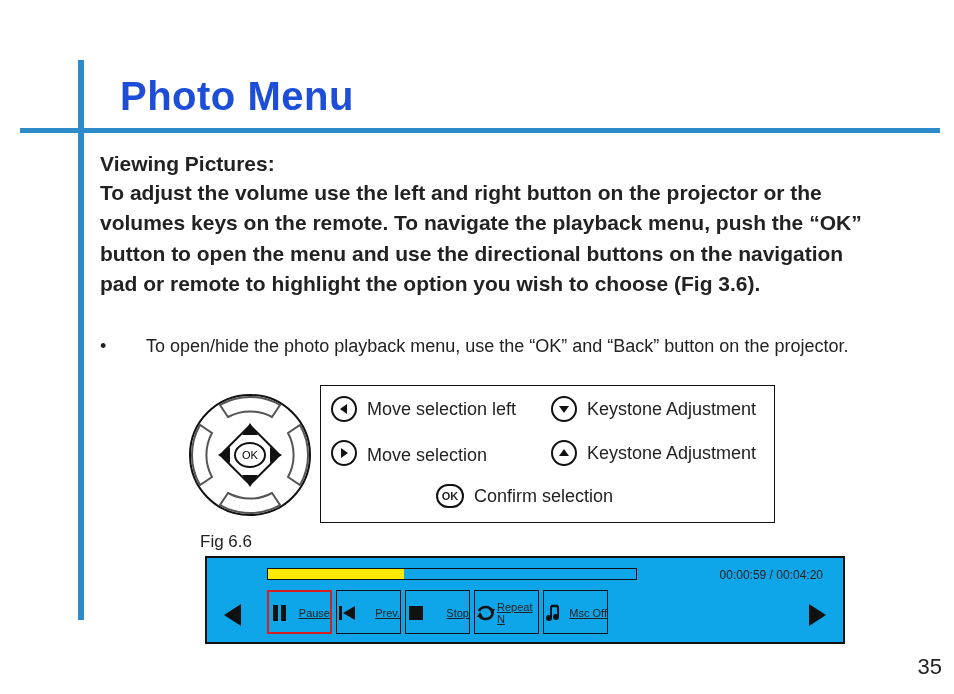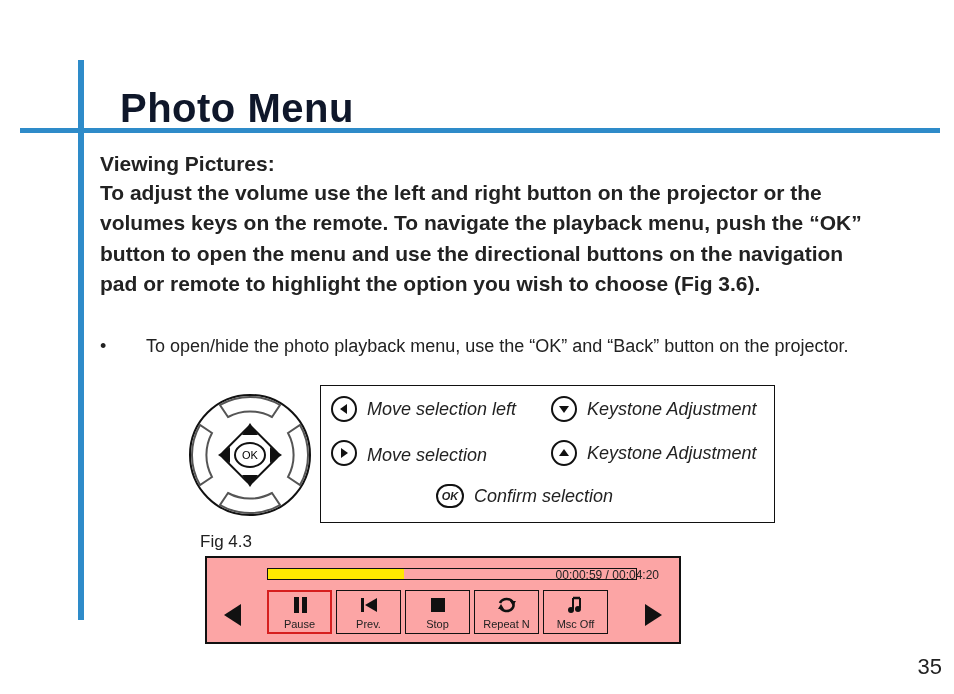--- a/index.html
+++ b/index.html
@@ -2,55 +2,55 @@
 <html><head>
 <meta charset="utf-8">
 <style>
   * { box-sizing: border-box; margin: 0; padding: 0; }
   body { width: 954px; height: 694px; background: #fff; font-family: Arial, Helvetica, sans-serif; color: #222; position: relative; }
   .page { position: absolute; left: 0; top: 0; width: 954px; height: 694px; }
 
   .vrule { position: absolute; left: 78px; top: 60px; width: 6px; height: 560px; background: #2e8bc9; }
   .hrule { position: absolute; left: 20px; top: 128px; width: 920px; height: 5px; background: #2e8bc9; }
 
-  .title { position: absolute; left: 120px; top: 74px; font-size: 40px; font-weight: 700; color: #0f172a; font-family: "Century Gothic","Trebuchet MS",Arial,sans-serif; letter-spacing: .5px; margin-top: 12px; }
+  .title { position: absolute; left: 120px; top: 74px; font-size: 40px; font-weight: 700; color: #1d4ed8; font-family: "Century Gothic","Trebuchet MS",Arial,sans-serif; letter-spacing: .5px; }
 
   .section { position: absolute; left: 100px; top: 152px; width: 780px; }
   .sub { font-size: 21px; font-weight: 700; }
   .body { font-size: 21px; line-height: 1.45; margin-top: 2px; font-weight: bold; }
 
   .bullet-row { position: absolute; left: 100px; top: 336px; width: 800px; font-size: 18px; }
   .bullet-dot { position: absolute; left: 0; }
   .bullet-txt { position: absolute; left: 46px; width: 780px; }
 
   .ctrl-area { position: absolute; left: 180px; top: 385px; }
 
   
   .navpad { position: absolute; left: 0; top: 0; width: 140px; height: 140px; }
   .navpad svg { width: 140px; height: 140px; }
 
   .figlabel { position: absolute; left: 200px; top: 532px; font-size: 17px; }
 
   
   .legend { position: absolute; left: 320px; top: 385px; width: 455px; height: 138px; border: 1.5px solid #111; }
-  .lg-row { position: absolute; display: flex; align-items: center; gap: 10px; font-style: italic; }
+  .lg-row { position: absolute; display: flex; align-items: center; gap: 10px; }
   .lg-ic { width: 26px; height: 26px; border: 2px solid #111; border-radius: 50%; display: flex; align-items: center; justify-content: center; }
   .lg-ic svg { width: 12px; height: 12px; }
   .lg-txt { font-size: 18px; }
   .ok-ic { width: 28px; height: 24px; border: 2px solid #111; border-radius: 12px; display:flex; align-items:center; justify-content:center; font-size:11px; font-weight:600; }
 
   
-  .player { position: absolute; left: 205px; top: 556px; width: 476px; height: 88px; border: 2px solid #111; background:#fca5a5; }
+  .player { position: absolute; left: 205px; top: 556px; width: 640px; height: 88px; border: 2px solid #111; background:#0ea5e9; }
   .progress-track { position: absolute; left: 60px; top: 10px; width: 370px; height: 12px; border:1.5px solid #111; }
   .progress-fill { position:absolute; left:0; top:0; height:100%; background:#ffe900; }
   .time { position:absolute; right:20px; top:10px; font-size:12px; }
   .nav-left { position:absolute; left:14px; top:44px; }
   .nav-right { position:absolute; right:14px; top:44px; }
   .btns { position:absolute; left:60px; top:32px; display:flex; gap:4px; }
-  .btn { width:65px; height:44px; border:1.5px solid #111; display:flex; flex-direction:column; align-items:center; justify-content:space-between; padding:4px 0 3px 0; }
+  .btn { width:65px; height:44px; border:1.5px solid #111; display:flex; flex-direction:row; align-items:center; justify-content:space-between; padding:4px 0 3px 0;text-decoration:underline; }
   .btn.sel { border:2px solid #d61f1f; padding:3px 0 2px 0; }
   .btn .ic { height:20px; display:flex; align-items:center; justify-content:center; }
   .btn .lbl { font-size:11px; }
 
   .pnum { position:absolute; right:12px; bottom:14px; font-size:22px; }
 </style>
 </head>
 <body>
 
 <div class="page">
@@ -82,21 +82,21 @@
         <polygon points="70,102 78,90 62,90" fill="#111"></polygon>
         <polygon points="38,70 50,62 50,78" fill="#111"></polygon>
         <polygon points="102,70 90,62 90,78" fill="#111"></polygon>
         <rect x="49" y="49" width="42" height="42" fill="none" stroke="#111" stroke-width="2" rx="4" transform="rotate(45 70 70)"></rect>
         <ellipse cx="70" cy="70" rx="15" ry="12" fill="#fff" stroke="#111" stroke-width="2"></ellipse>
         <text x="70" y="74" text-anchor="middle" font-size="11" font-family="Arial">OK</text>
       </svg>
     </div>
   </div>
 
-  <div class="figlabel">Fig  4.3</div>
+  <div class="figlabel">Fig  6.6</div>
 
   <div class="legend">
     <div class="lg-row" style="left:10px; top:10px;">
       <span class="lg-ic">
           <svg viewBox="0 0 12 12">
             <polygon points="9,1 9,11 2,6" fill="#111"></polygon>
           </svg>
         </span>
       <span class="lg-txt">Move selection left</span>
     </div>

